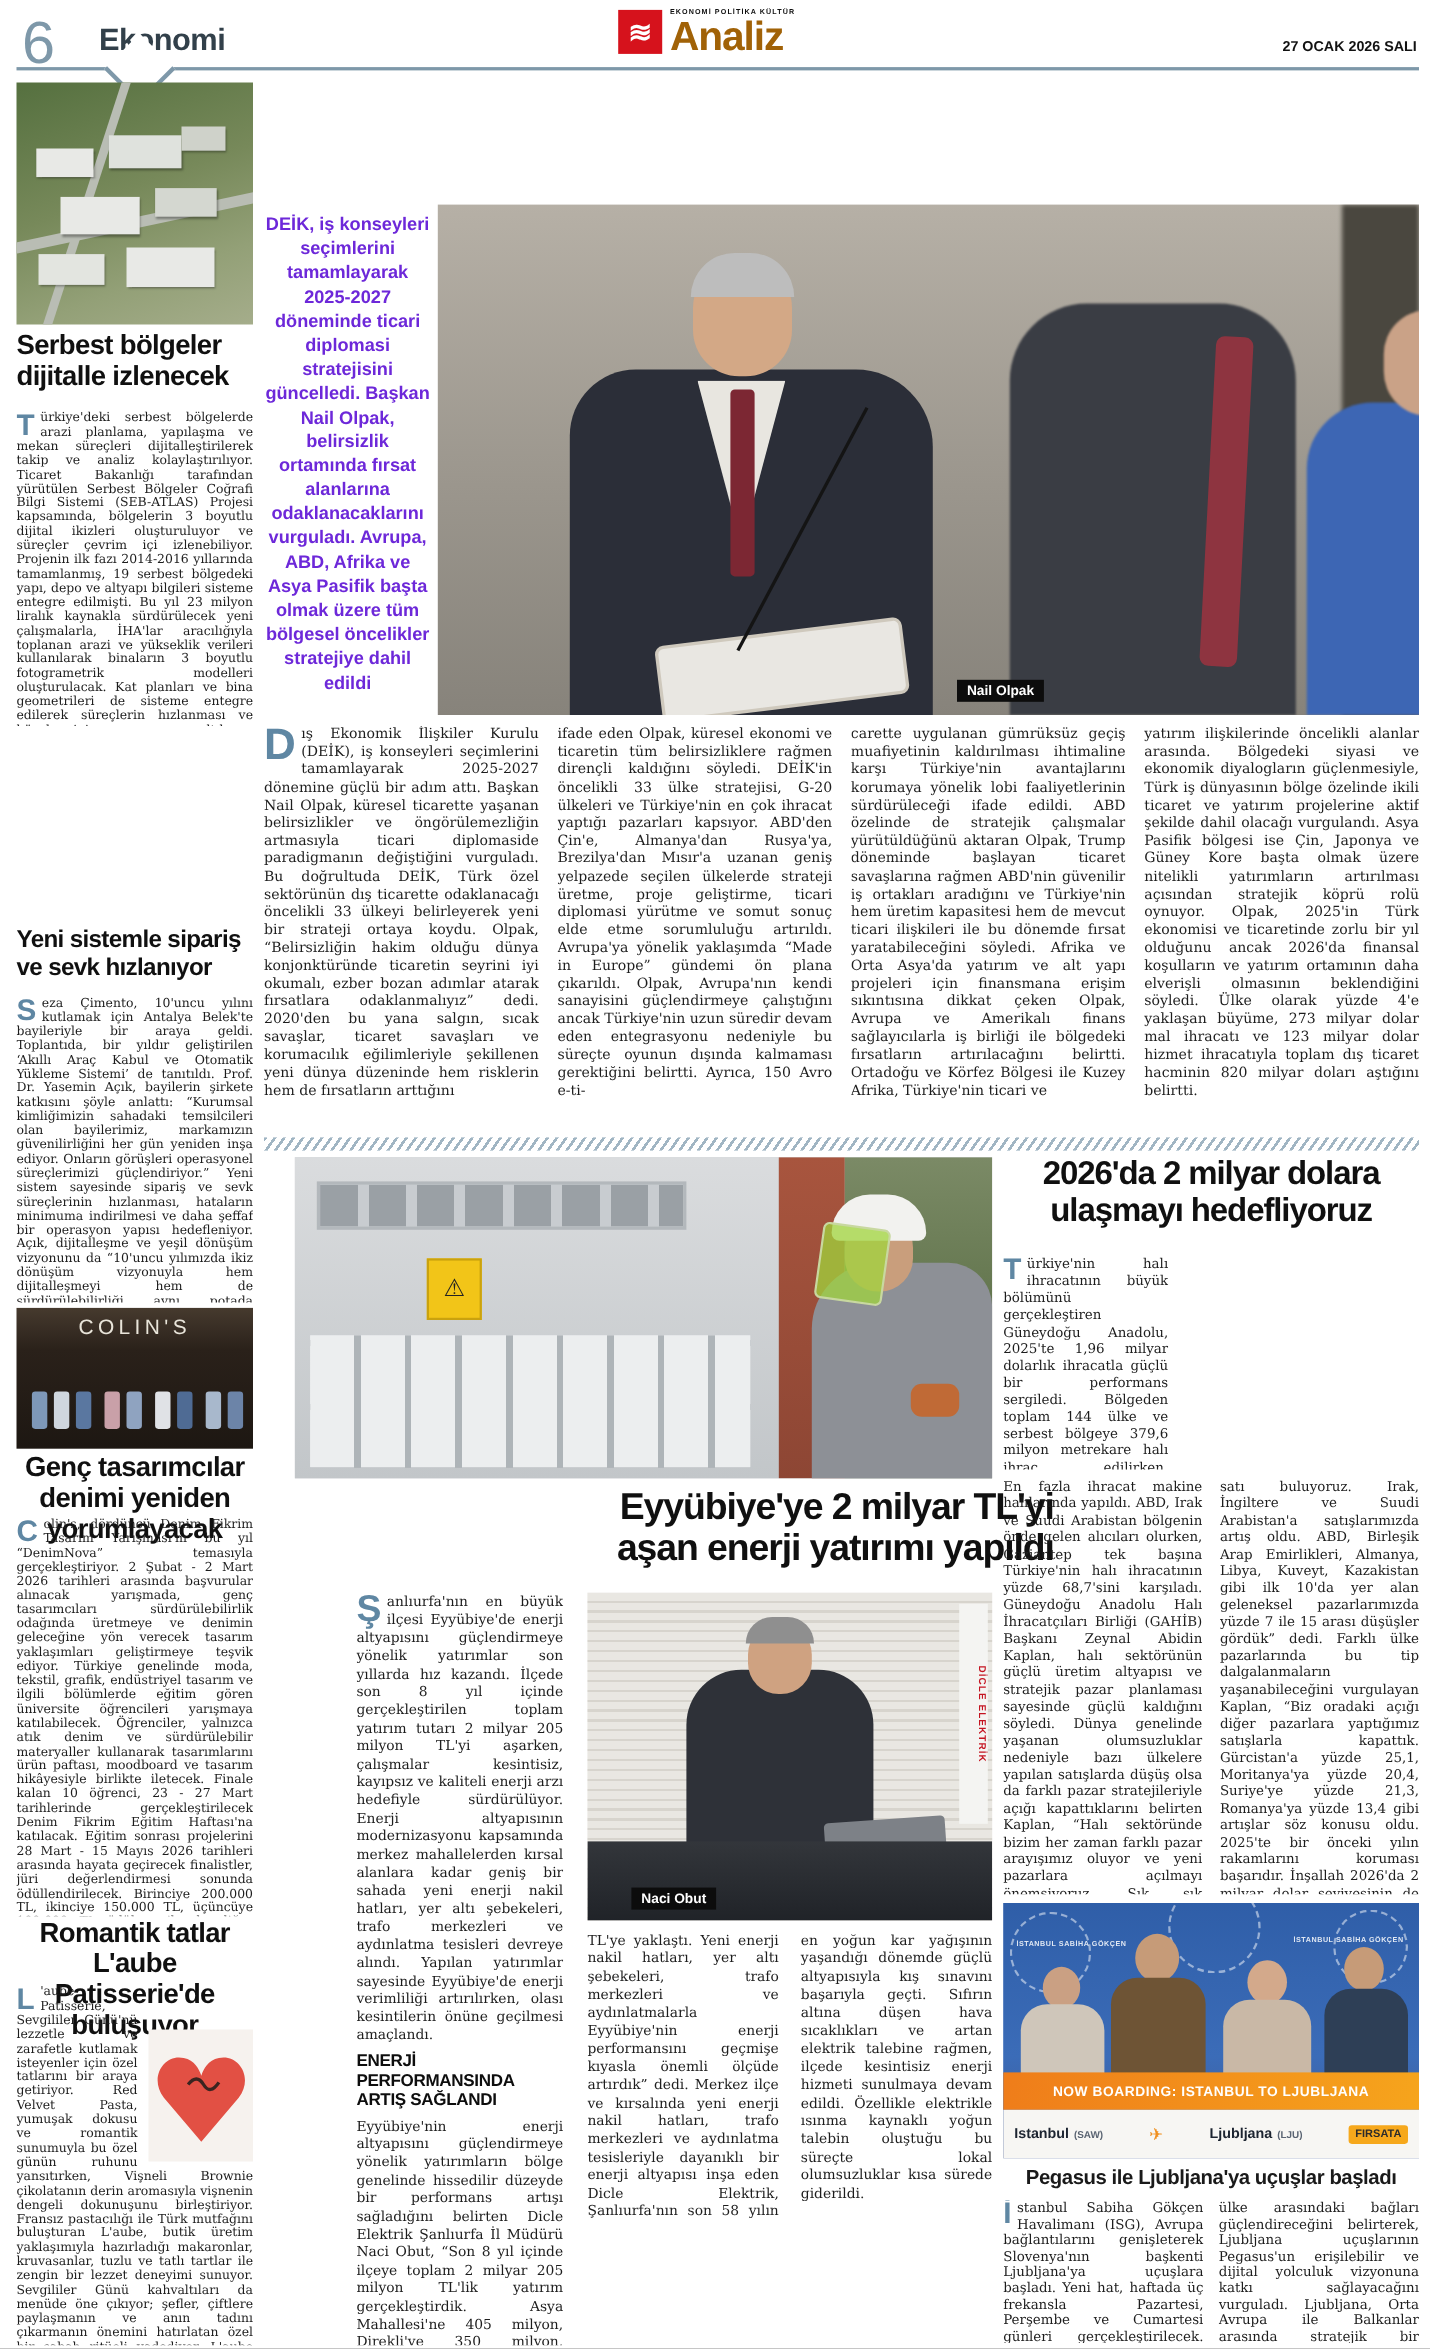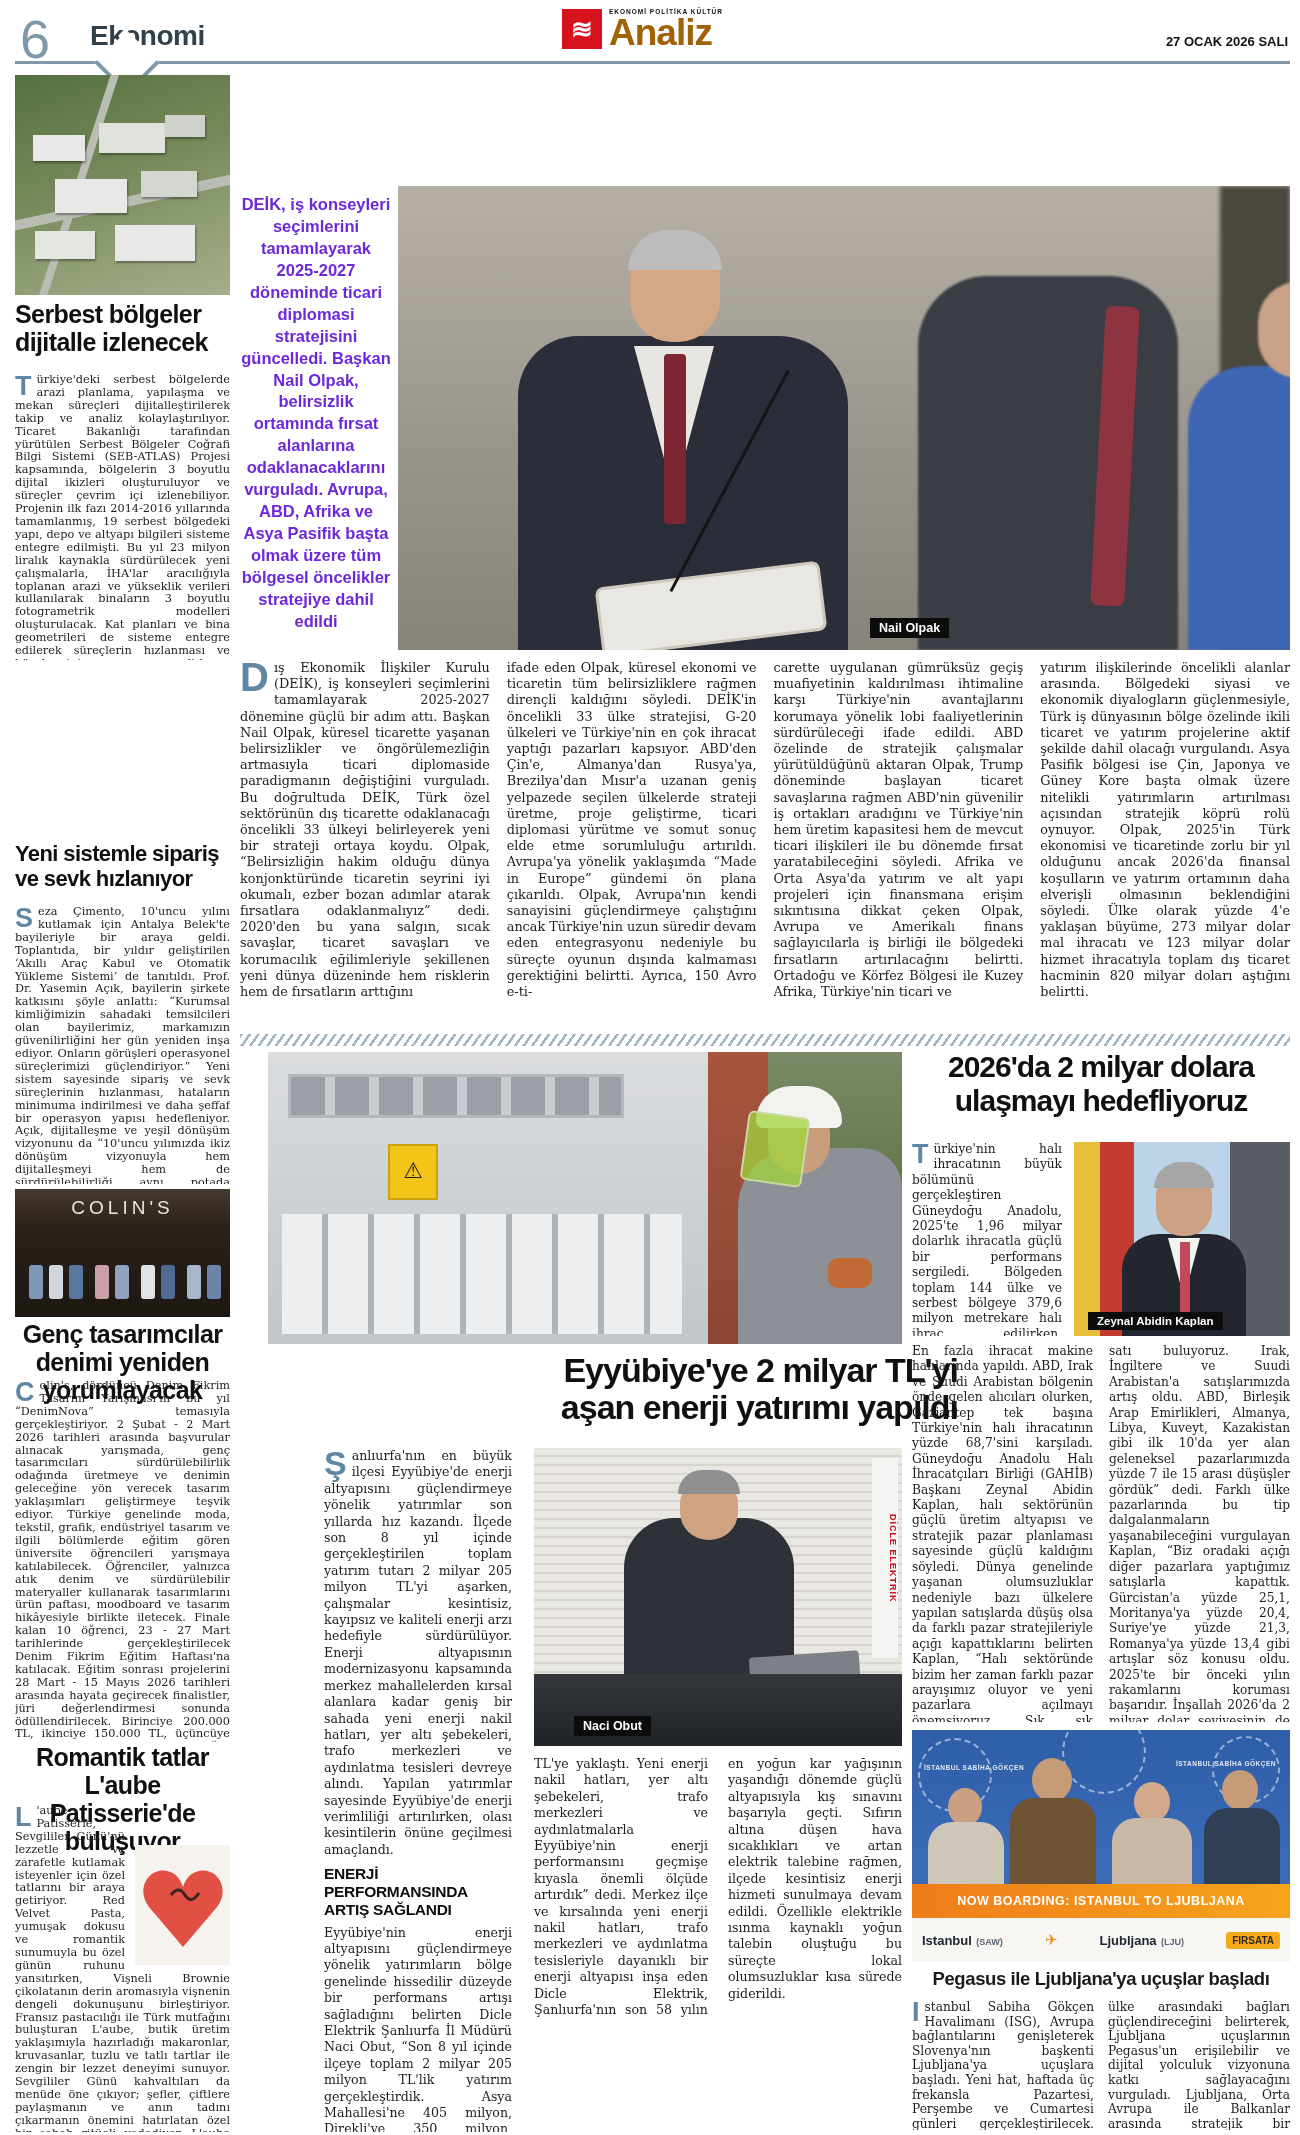--- a/index.html
+++ b/index.html
@@ -282,32 +282,20 @@
 
   <div class="abs h2 hali-h2">
     <span>2026'da 2 milyar dolara</span><br>
     <span>ulaşmayı hedefliyoruz</span>
   </div>
 
   <div class="abs hali-row1">
     <div class="hali-c1a serif">
       <span class="dc dc2">T</span><span>ürkiye'nin halı ihracatının büyük bölümünü gerçekleştiren Güneydoğu Anadolu, 2025'te 1,96 milyar dolarlık ihracatla güçlü bir performans sergiledi. Bölgeden toplam 144 ülke ve serbest bölgeye 379,6 milyon metrekare halı ihraç edilirken, Türkiye'nin toplam halı ihracatının yüzde 69'u Güneydoğu'dan geldi.</span>
     </div>
-    <div class="kaplan-photo">
-      <div class="kp-flag1"></div>
-      <div class="kp-flag2"></div>
-      <div class="kp-emb"></div>
-      <div class="kp-flag3"></div>
-      <div class="kp-suit"></div>
-        <div class="kp-shirt"></div>
-        <div class="kp-tie"></div>
-      <div class="kp-head"></div>
-        <div class="kp-hair"></div>
-      <div class="cap" style="left:14px;bottom:6px;font-size:11.5px;">Zeynal Abidin Kaplan</div>
-    </div>
   </div>
 
   <div class="abs hali-row2">
     <div class="c serif">En fazla ihracat makine halılarında yapıldı. ABD, Irak ve Suudi Arabistan bölgenin önde gelen alıcıları olurken, Gaziantep tek başına Türkiye'nin halı ihracatının yüzde 68,7'sini karşıladı. Güneydoğu Anadolu Halı İhracatçıları Birliği (GAHİB) Başkanı Zeynal Abidin Kaplan, halı sektörünün güçlü üretim altyapısı ve stratejik pazar planlaması sayesinde güçlü kaldığını söyledi. Dünya genelinde yaşanan olumsuzluklar nedeniyle bazı ülkelere yapılan satışlarda düşüş olsa da farklı pazar stratejileriyle açığı kapattıklarını belirten Kaplan, “Halı sektöründe bizim her zaman farklı pazar arayışımız oluyor ve yeni pazarlara açılmayı önemsiyoruz. Sık sık düzenlediğimiz sektörel heyetler sayesinde yeni pazarlarda Güneydoğu halısının satışını gerçekleştirme fır-</div>
     <div class="c serif">satı buluyoruz. Irak, İngiltere ve Suudi Arabistan'a satışlarımızda artış oldu. ABD, Birleşik Arap Emirlikleri, Almanya, Libya, Kuveyt, Kazakistan gibi ilk 10'da yer alan geleneksel pazarlarımızda yüzde 7 ile 15 arası düşüşler gördük” dedi. Farklı ülke pazarlarında bu tip dalgalanmaların yaşanabileceğini vurgulayan Kaplan, “Biz oradaki açığı diğer pazarlara yaptığımız satışlarla kapattık. Gürcistan'a yüzde 25,1, Moritanya'ya yüzde 20,4, Suriye'ye yüzde 21,3, Romanya'ya yüzde 13,4 gibi artışlar söz konusu oldu. 2025'te bir önceki yılın rakamlarını koruması başarıdır. İnşallah 2026'da 2 milyar dolar seviyesinin de üzerine çıkma hedefimiz var” diye konuştu.</div>
   </div>
 
   <div class="photo abs peg-photo">
     <div class="peg-circle" style="left:6px;top:8px;width:70px;height:70px;"></div>
     <div class="peg-circle" style="right:10px;top:6px;width:64px;height:64px;"></div>

